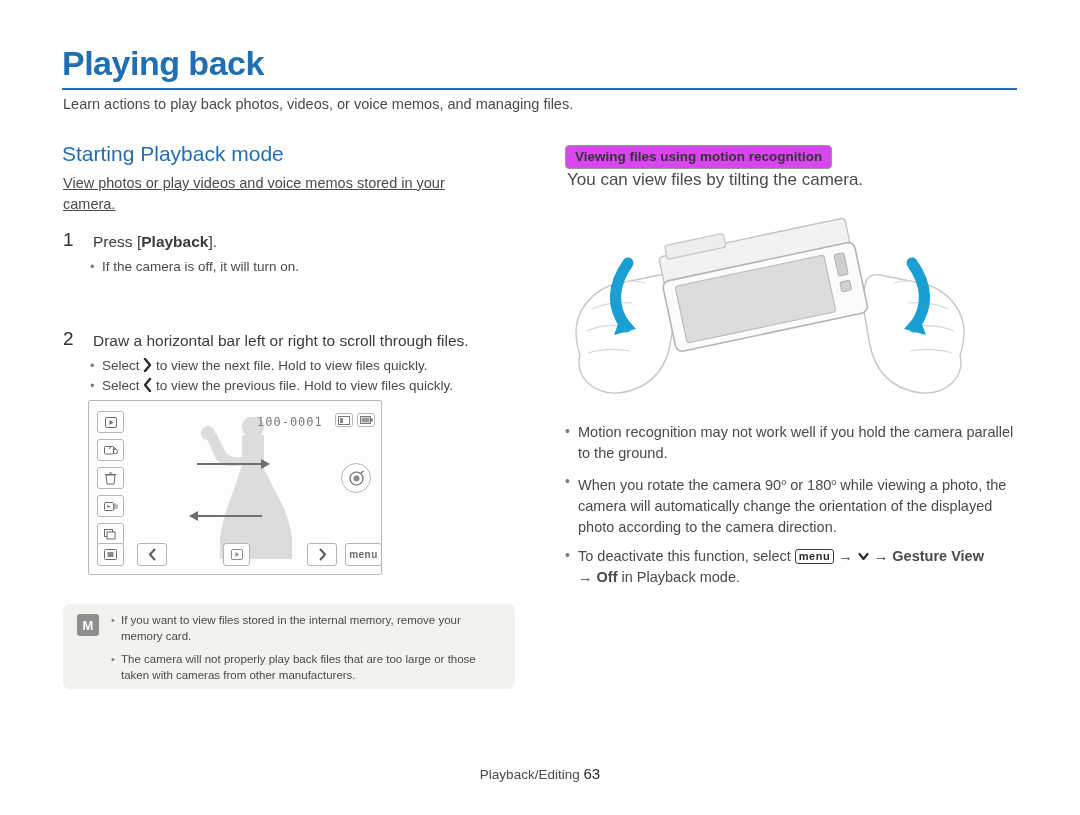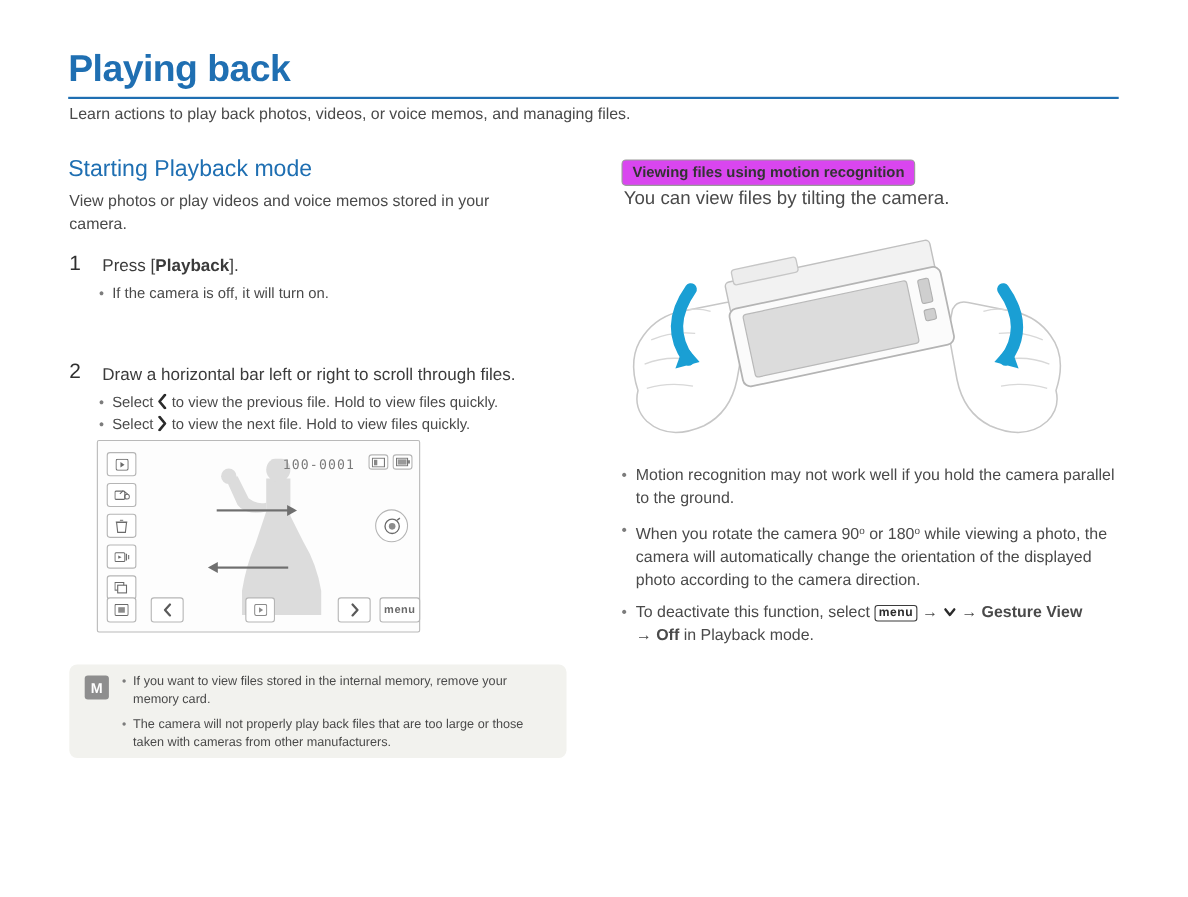--- a/index.html
+++ b/index.html
@@ -59,20 +59,21 @@
     color: #1f6fb2;
   }
   .intro {
     position: absolute;
     left: 63px;
     top: 173px;
     width: 430px;
     font-size: 14.5px;
     color: #4a4a4a;
     line-height: 21px;
+    text-decoration: underline;
   }
 
   .step {
     position: absolute;
     font-size: 15.5px;
     color: #3b3b3b;
   }
   .step .num {
     position: absolute;
     left: 0;
@@ -345,33 +346,33 @@
   <div class="step" style="left:63px; top:331px; width:450px;">
     <span class="num">2</span>
     <span class="txt">Draw a horizontal bar left or right to scroll through files.</span>
   </div>
 
   <div class="bullets" style="left:88px; top:356px; width:430px;">
     <div class="bullet">
       <span>Select</span>
       <span class="arr">
         <svg width="9" height="14" viewBox="0 0 9 14">
-            <path d="M7 1 L2 7 L7 13" stroke="#2b2b2b" stroke-width="2.4" fill="none" stroke-linecap="round" stroke-linejoin="round"></path>
+            <path d="M2 1 L7 7 L2 13" stroke="#2b2b2b" stroke-width="2.4" fill="none" stroke-linecap="round" stroke-linejoin="round"></path>
           </svg>
       </span>
-      <span>to view the previous file. Hold to view files quickly.</span>
+      <span>to view the next file. Hold to view files quickly.</span>
     </div>
     <div class="bullet">
       <span>Select</span>
       <span class="arr">
         <svg width="9" height="14" viewBox="0 0 9 14">
-            <path d="M2 1 L7 7 L2 13" stroke="#2b2b2b" stroke-width="2.4" fill="none" stroke-linecap="round" stroke-linejoin="round"></path>
+            <path d="M7 1 L2 7 L7 13" stroke="#2b2b2b" stroke-width="2.4" fill="none" stroke-linecap="round" stroke-linejoin="round"></path>
           </svg>
       </span>
-      <span>to view the next file. Hold to view files quickly.</span>
+      <span>to view the previous file. Hold to view files quickly.</span>
     </div>
   </div>
 
   <div class="camera-shot">
     <div class="cam-inner">
 
       <svg class="silhouette" viewBox="0 0 125 142">
         <path d="M58 18 L58 48 L48 78 Q40 96 36 120 L36 142 L108 142 L108 120 Q104 96 92 76 L80 52 L80 18 Z" fill="#dcdcdc"></path>
         <circle cx="69" cy="10" r="11" fill="#dcdcdc"></circle>
         <path d="M58 48 Q40 52 32 42 L22 20 L32 16 L42 36 Q50 42 58 40 Z" fill="#dcdcdc"></path>
@@ -526,14 +527,18 @@
       </span>
       <span class="rarrow">→</span>
       <span class="bold">Gesture View</span>
       <br>
       <span class="rarrow">→</span>
       <span class="bold">Off</span>
       <span>in Playback mode.</span>
     </div>
   </div>
 
+  <div class="footer">
+    <span>Playback/Editing</span>
+    <span class="pg">63</span>
+  </div>
 
 </div>
 
 </body></html>

